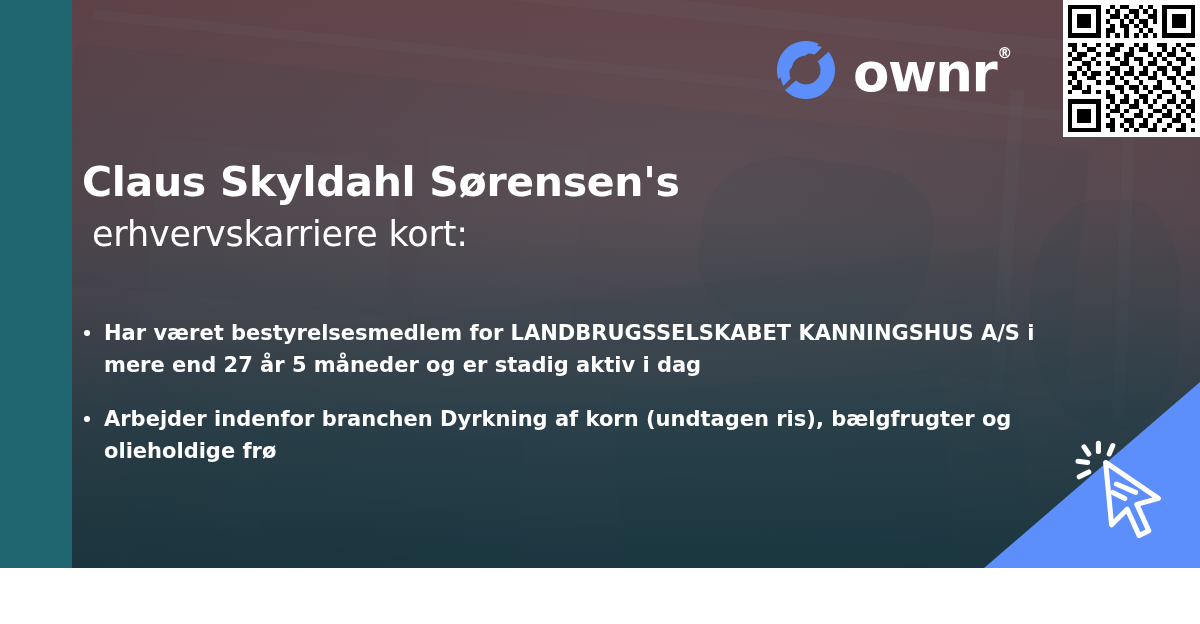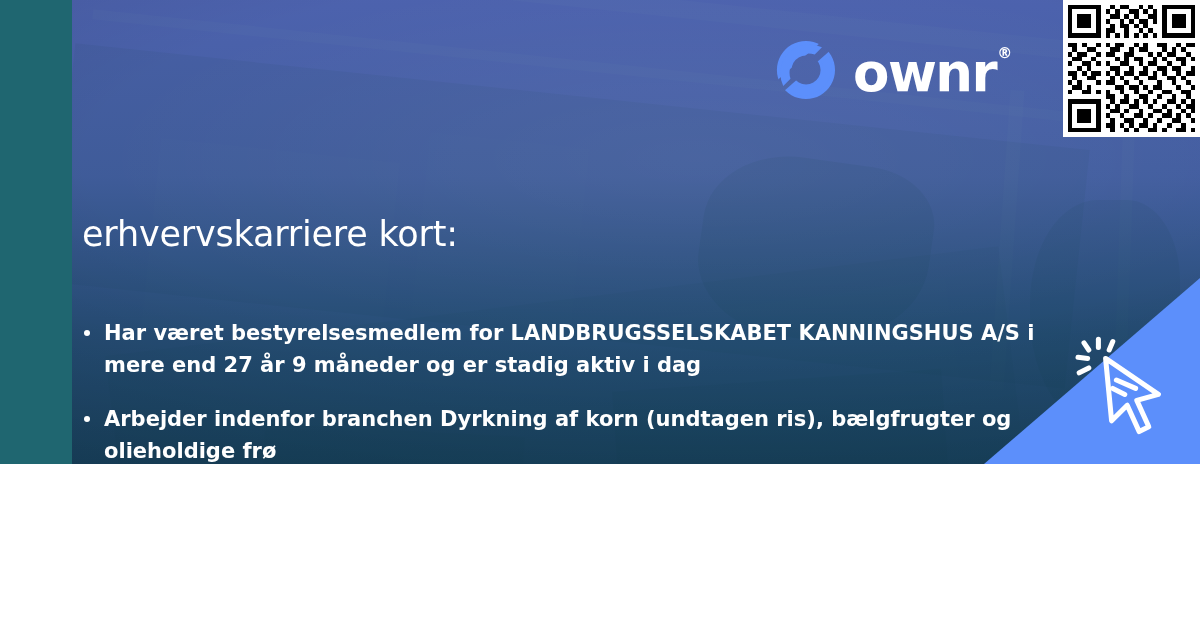--- a/index.html
+++ b/index.html
@@ -7,23 +7,23 @@
     padding: 0;
     background: #ffffff;
   }
   body {
     font-family: "DejaVu Sans", "Liberation Sans", sans-serif;
   }
 
   .card {
     position: relative;
     width: 1200px;
-    height: 464px;
+    height: 568px;
     overflow: hidden;
-    background: #8b5cf6;
+    background: #b91c1c;
   }
 
   
   .photo-layer {
     position: absolute;
     inset: 0;
     background:
       
       linear-gradient(92deg, rgba(255,255,255,0.00) 0%, rgba(255,255,255,0.00) 100%);
     overflow: hidden;
@@ -111,21 +111,21 @@
     left: 82px;
     top: 158px;
     color: #ffffff;
     font-size: 41px;
     font-weight: bold;
     letter-spacing: -0.3px;
     white-space: nowrap;
   }
   .subheadline {
     position: absolute;
-    left: 82px;
+    left: 92px;
     top: 214px;
     color: #ffffff;
     font-size: 35px;
     font-weight: normal;
     letter-spacing: -0.2px;
     white-space: nowrap;
   }
 
   
   .bullets {
@@ -432,26 +432,27 @@
           <rect x="13" y="27" width="1" height="1"></rect>
         <rect x="15" y="27" width="1" height="1"></rect>
           <rect x="18" y="27" width="2" height="1"></rect>
         <rect x="21" y="27" width="1" height="1"></rect>
           <rect x="24" y="27" width="2" height="1"></rect>
         <rect x="27" y="27" width="1" height="1"></rect>
       </g>
     </svg>
   </div>
 
+  <div class="headline">Claus Skyldahl Sørensen's</div>
   <div class="subheadline">erhvervskarriere kort:</div>
 
   <div class="bullets">
     <div class="bullet-item">
       <span class="bullet-dot"></span>
-      <span class="bullet-text">Har været bestyrelsesmedlem for LANDBRUGSSELSKABET KANNINGSHUS A/S i mere end 27 år 9 måneder og er stadig aktiv i dag</span>
+      <span class="bullet-text">Har været bestyrelsesmedlem for LANDBRUGSSELSKABET KANNINGSHUS A/S i mere end 27 år 5 måneder og er stadig aktiv i dag</span>
     </div>
     <div class="bullet-item">
       <span class="bullet-dot"></span>
       <span class="bullet-text">Arbejder indenfor branchen Dyrkning af korn (undtagen ris), bælgfrugter og olieholdige frø</span>
     </div>
   </div>
 
   <div class="corner-triangle"></div>
   <svg class="cursor-icon" viewBox="0 0 100 100">
     <g fill="none" stroke="#ffffff" stroke-width="4.2" stroke-linecap="round" stroke-linejoin="round">

